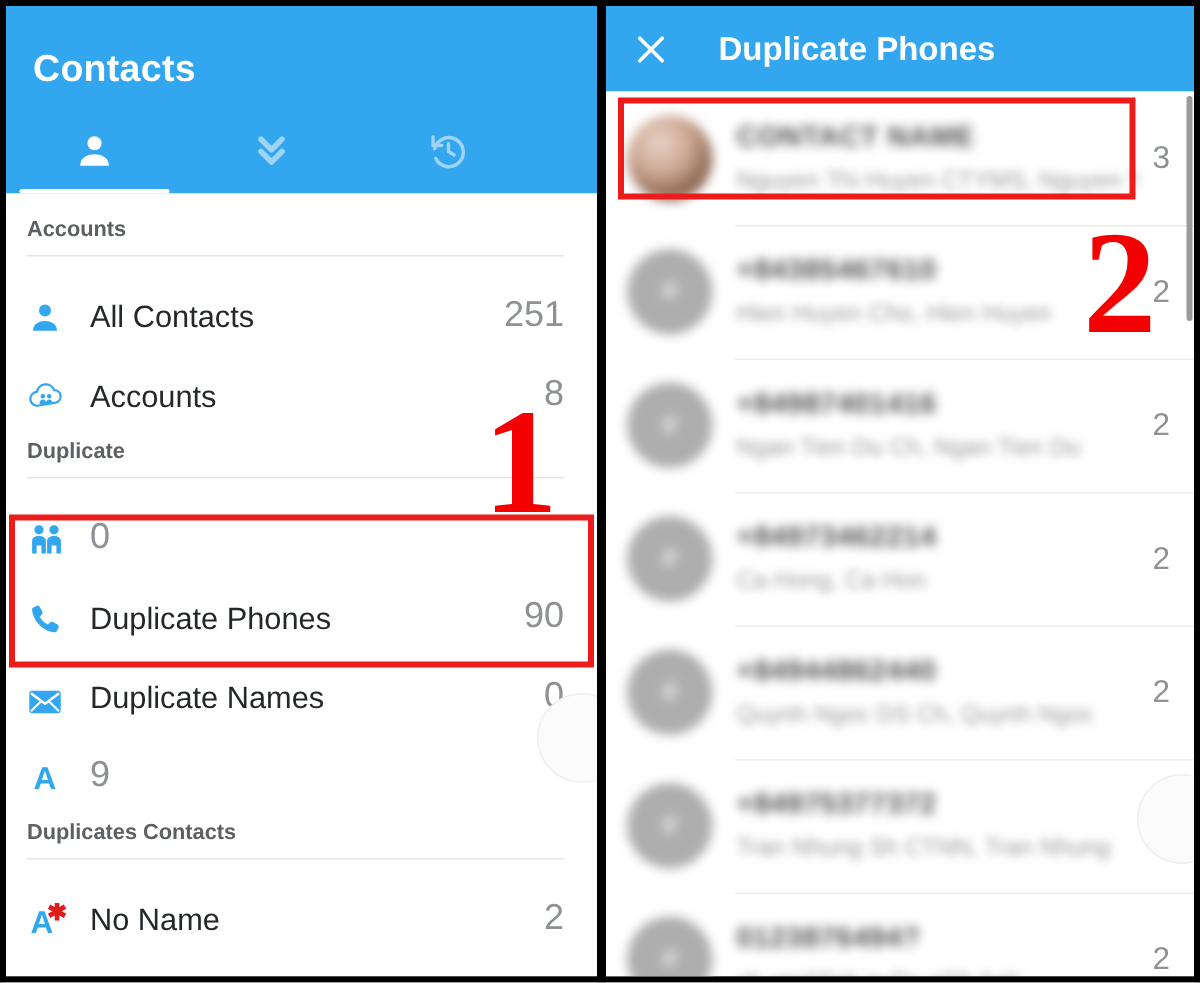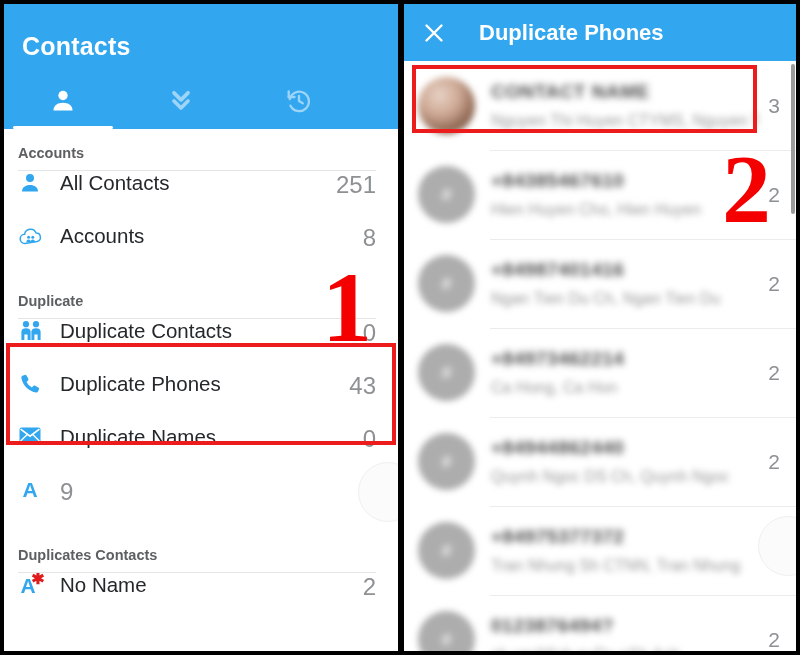--- a/index.html
+++ b/index.html
@@ -107,21 +107,21 @@
     padding: 16px 0 9px 14px;
   }
   .section-rule {
     height: 1px;
     background: #e4e5e6;
     margin-left: 14px;
     margin-right: 22px;
   }
   .lrow {
     display: flex;
-    align-items: flex-start;
+    align-items: flex-end;
     height: 53px;
     padding: 0 22px 0 14px;
     box-sizing: border-box;
   }
   .lrow .ic {
     width: 42px;
     flex: 0 0 42px;
     display: flex;
     align-items: center;
     justify-content: flex-start;
@@ -347,32 +347,31 @@
 
       <div class="lrow">
         <span class="ic">
           <svg width="26" height="24" viewBox="0 0 26 24">
               <circle cx="8" cy="5.2" r="3.1" fill="#32a7ef"></circle>
               <path d="M3.4 21V12.6c0-2.1 2-3.3 4.6-3.3s4.6 1.2 4.6 3.3V21h-3v-5.4h-3.2V21z" fill="#32a7ef"></path>
               <circle cx="18" cy="5.2" r="3.1" fill="#32a7ef"></circle>
               <path d="M13.4 21V12.6c0-2.1 2-3.3 4.6-3.3s4.6 1.2 4.6 3.3V21h-3v-5.4h-3.2V21z" fill="#32a7ef"></path>
             </svg>
         </span>
-        <span class="lbl">Duplicate Contacts</span>
         <span class="cnt">0</span>
       </div>
 
       <div class="lrow">
         <span class="ic">
           <svg width="24" height="24" viewBox="0 0 24 24">
               <path fill="#32a7ef" d="M6.6 2.9c.7-.3 1.5 0 1.9.7l1.7 3c.4.7.2 1.6-.4 2.1L8.5 10a11.6 11.6 0 0 0 5.4 5.4l1.3-1.3c.5-.6 1.4-.8 2.1-.4l3 1.7c.7.4 1 1.2.7 1.9l-1 2.2c-.3.7-1 1.1-1.8 1C11 19.9 4 12.9 3.4 5.6c-.1-.7.3-1.5 1-1.8z"></path>
             </svg>
         </span>
         <span class="lbl">Duplicate Phones</span>
-        <span class="cnt">43</span>
+        <span class="cnt">90</span>
       </div>
 
       <div class="lrow">
         <span class="ic">
           <svg width="24" height="20" viewBox="0 0 24 20">
               <rect x="1.5" y="2.5" width="21" height="15" rx="2" fill="#32a7ef"></rect>
               <path d="M2.6 4.1L12 11.1l9.4-7" fill="none" stroke="#ffffff" stroke-width="1.7"></path>
               <path d="M2.6 16.1L9.3 9.6M21.4 16.1L14.7 9.6" fill="none" stroke="#ffffff" stroke-width="1.4"></path>
             </svg>
         </span>

